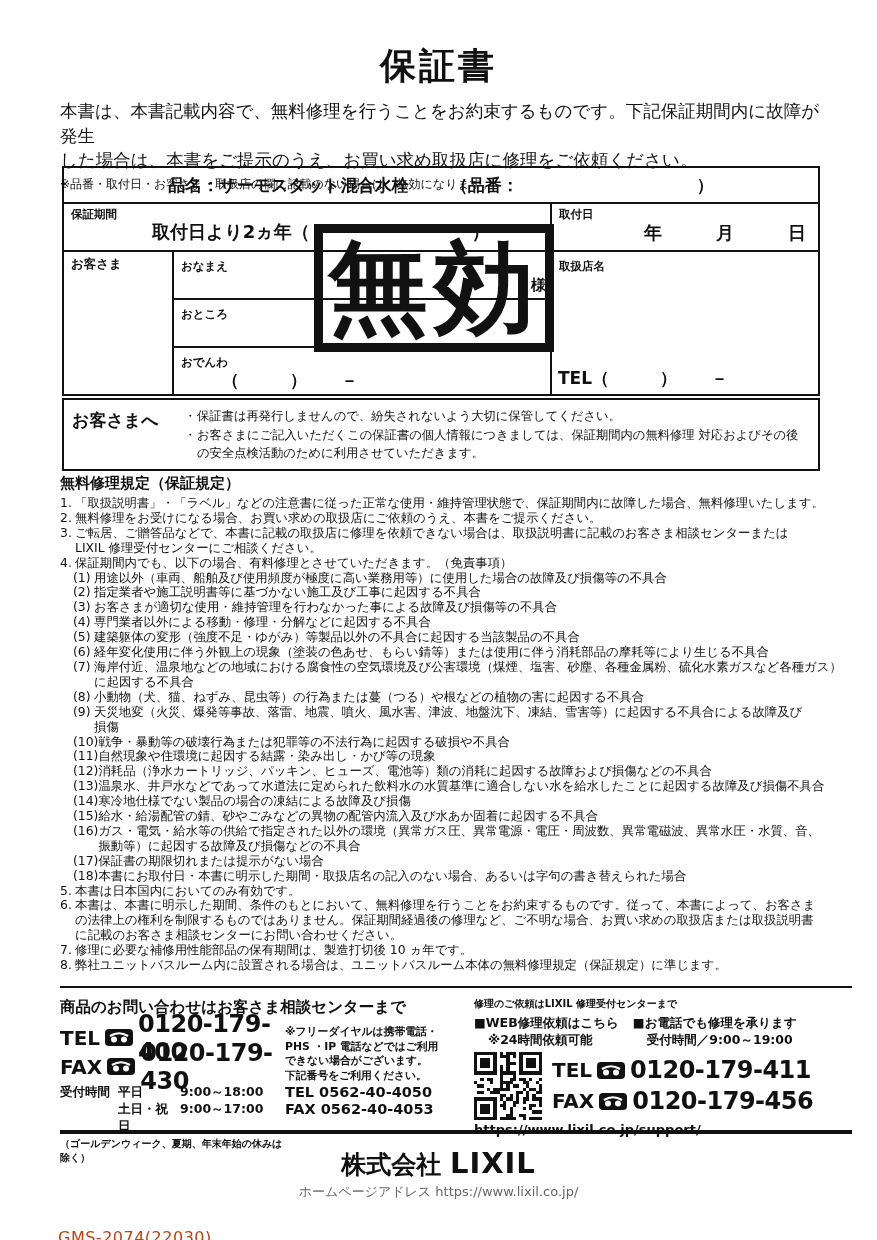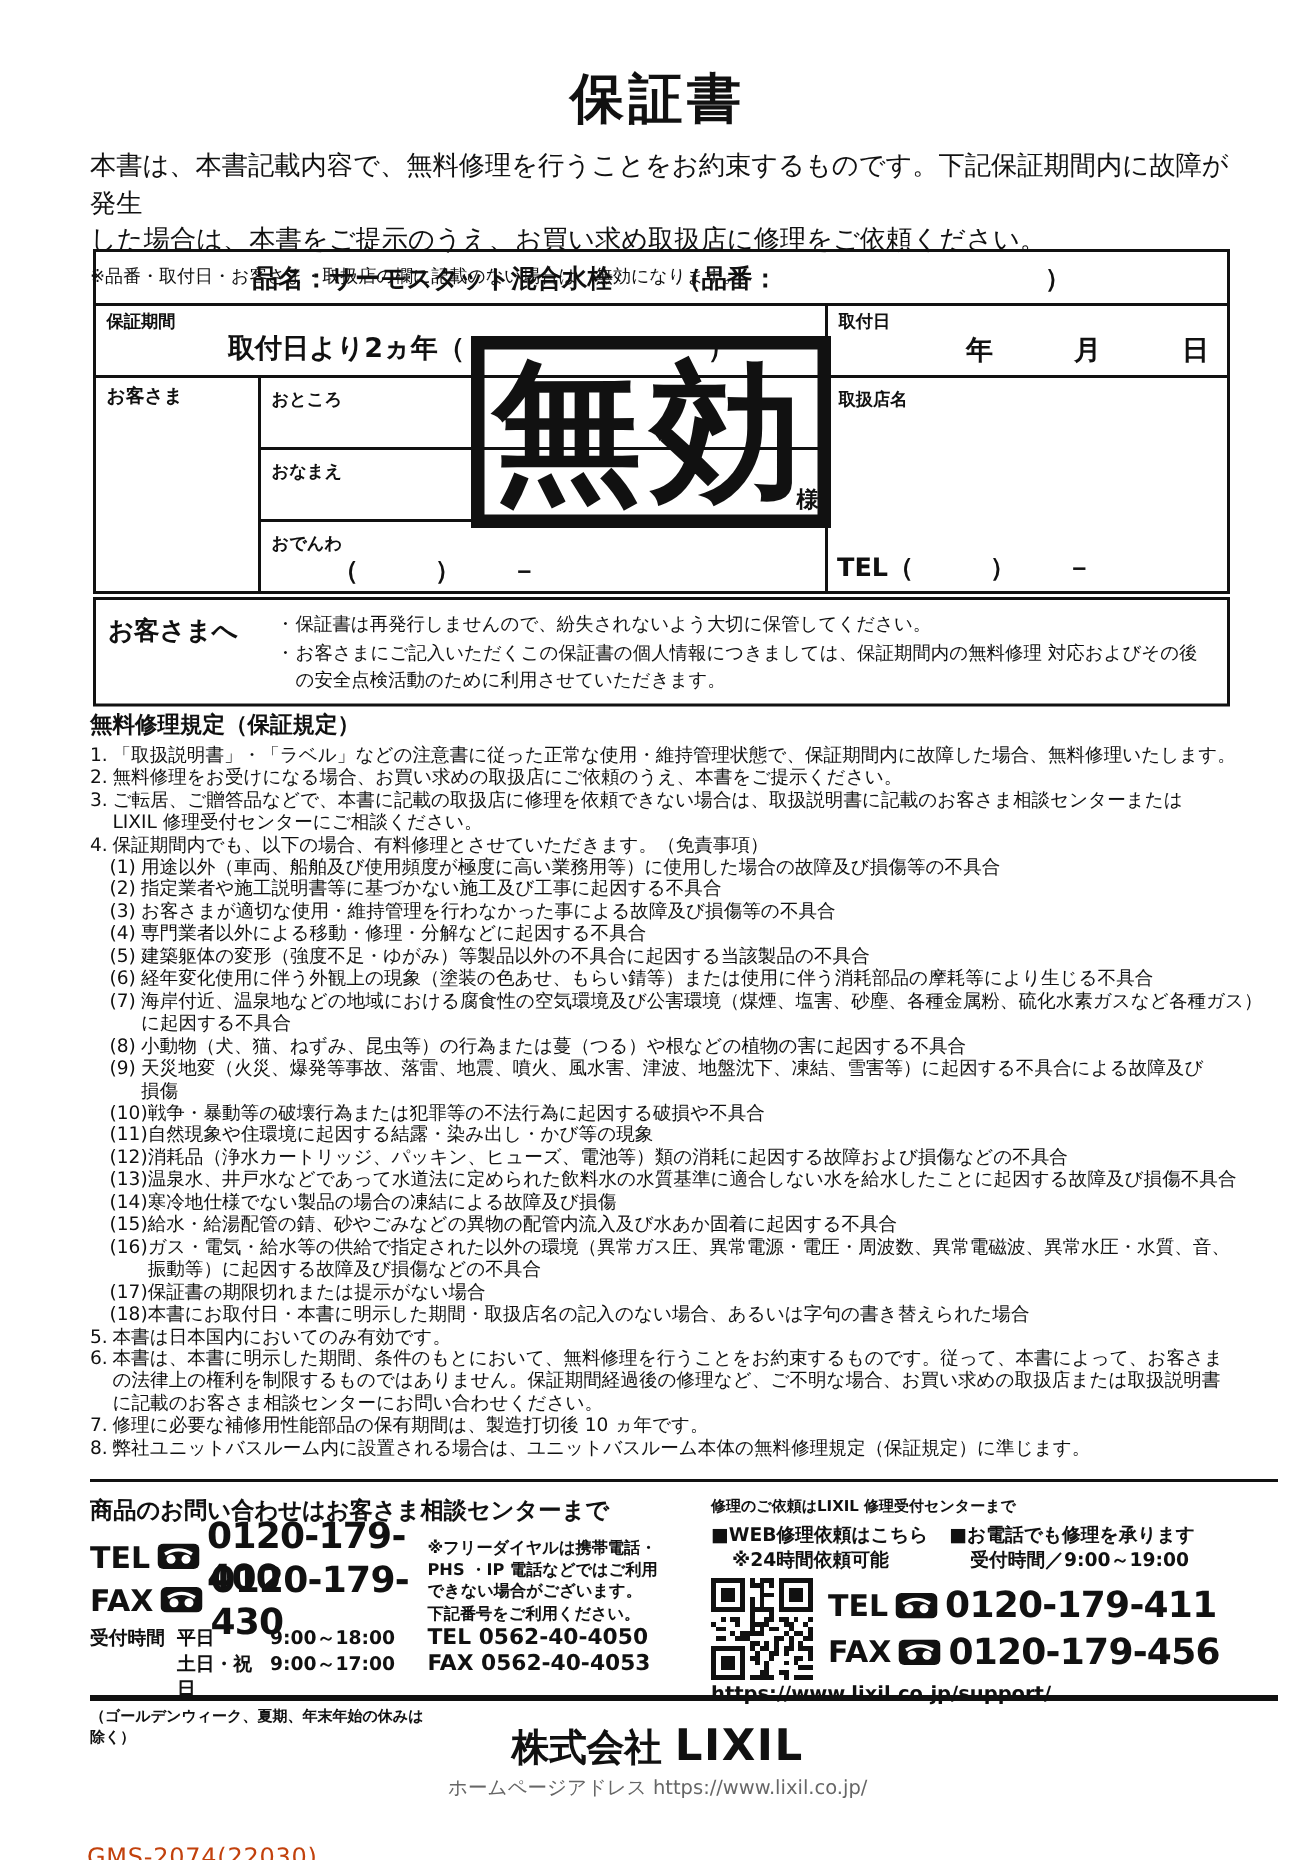--- a/index.html
+++ b/index.html
@@ -125,26 +125,26 @@
       <div class="date-units">
         <span>年</span>
         <span>月</span>
         <span>日</span>
       </div>
     </div>
   </div>
   <div class="r3">
     <div class="c-label">お客さま</div>
     <div class="c-fields">
-      <div class="field f-addr">
-        <span class="small-label">おところ</span>
-      </div>
       <div class="field f-name">
         <span class="small-label">おなまえ</span>
         <span class="sama">様</span>
+      </div>
+      <div class="field f-addr">
+        <span class="small-label">おところ</span>
       </div>
       <div class="field f-phone">
         <span class="small-label">おでんわ</span>
         <span class="phone-line">（　　　）　　－</span>
       </div>
     </div>
     <div class="c-dealer">
       <span class="small-label">取扱店名</span>
       <span class="tel-line">TEL（　　　）　　－</span>
     </div>

